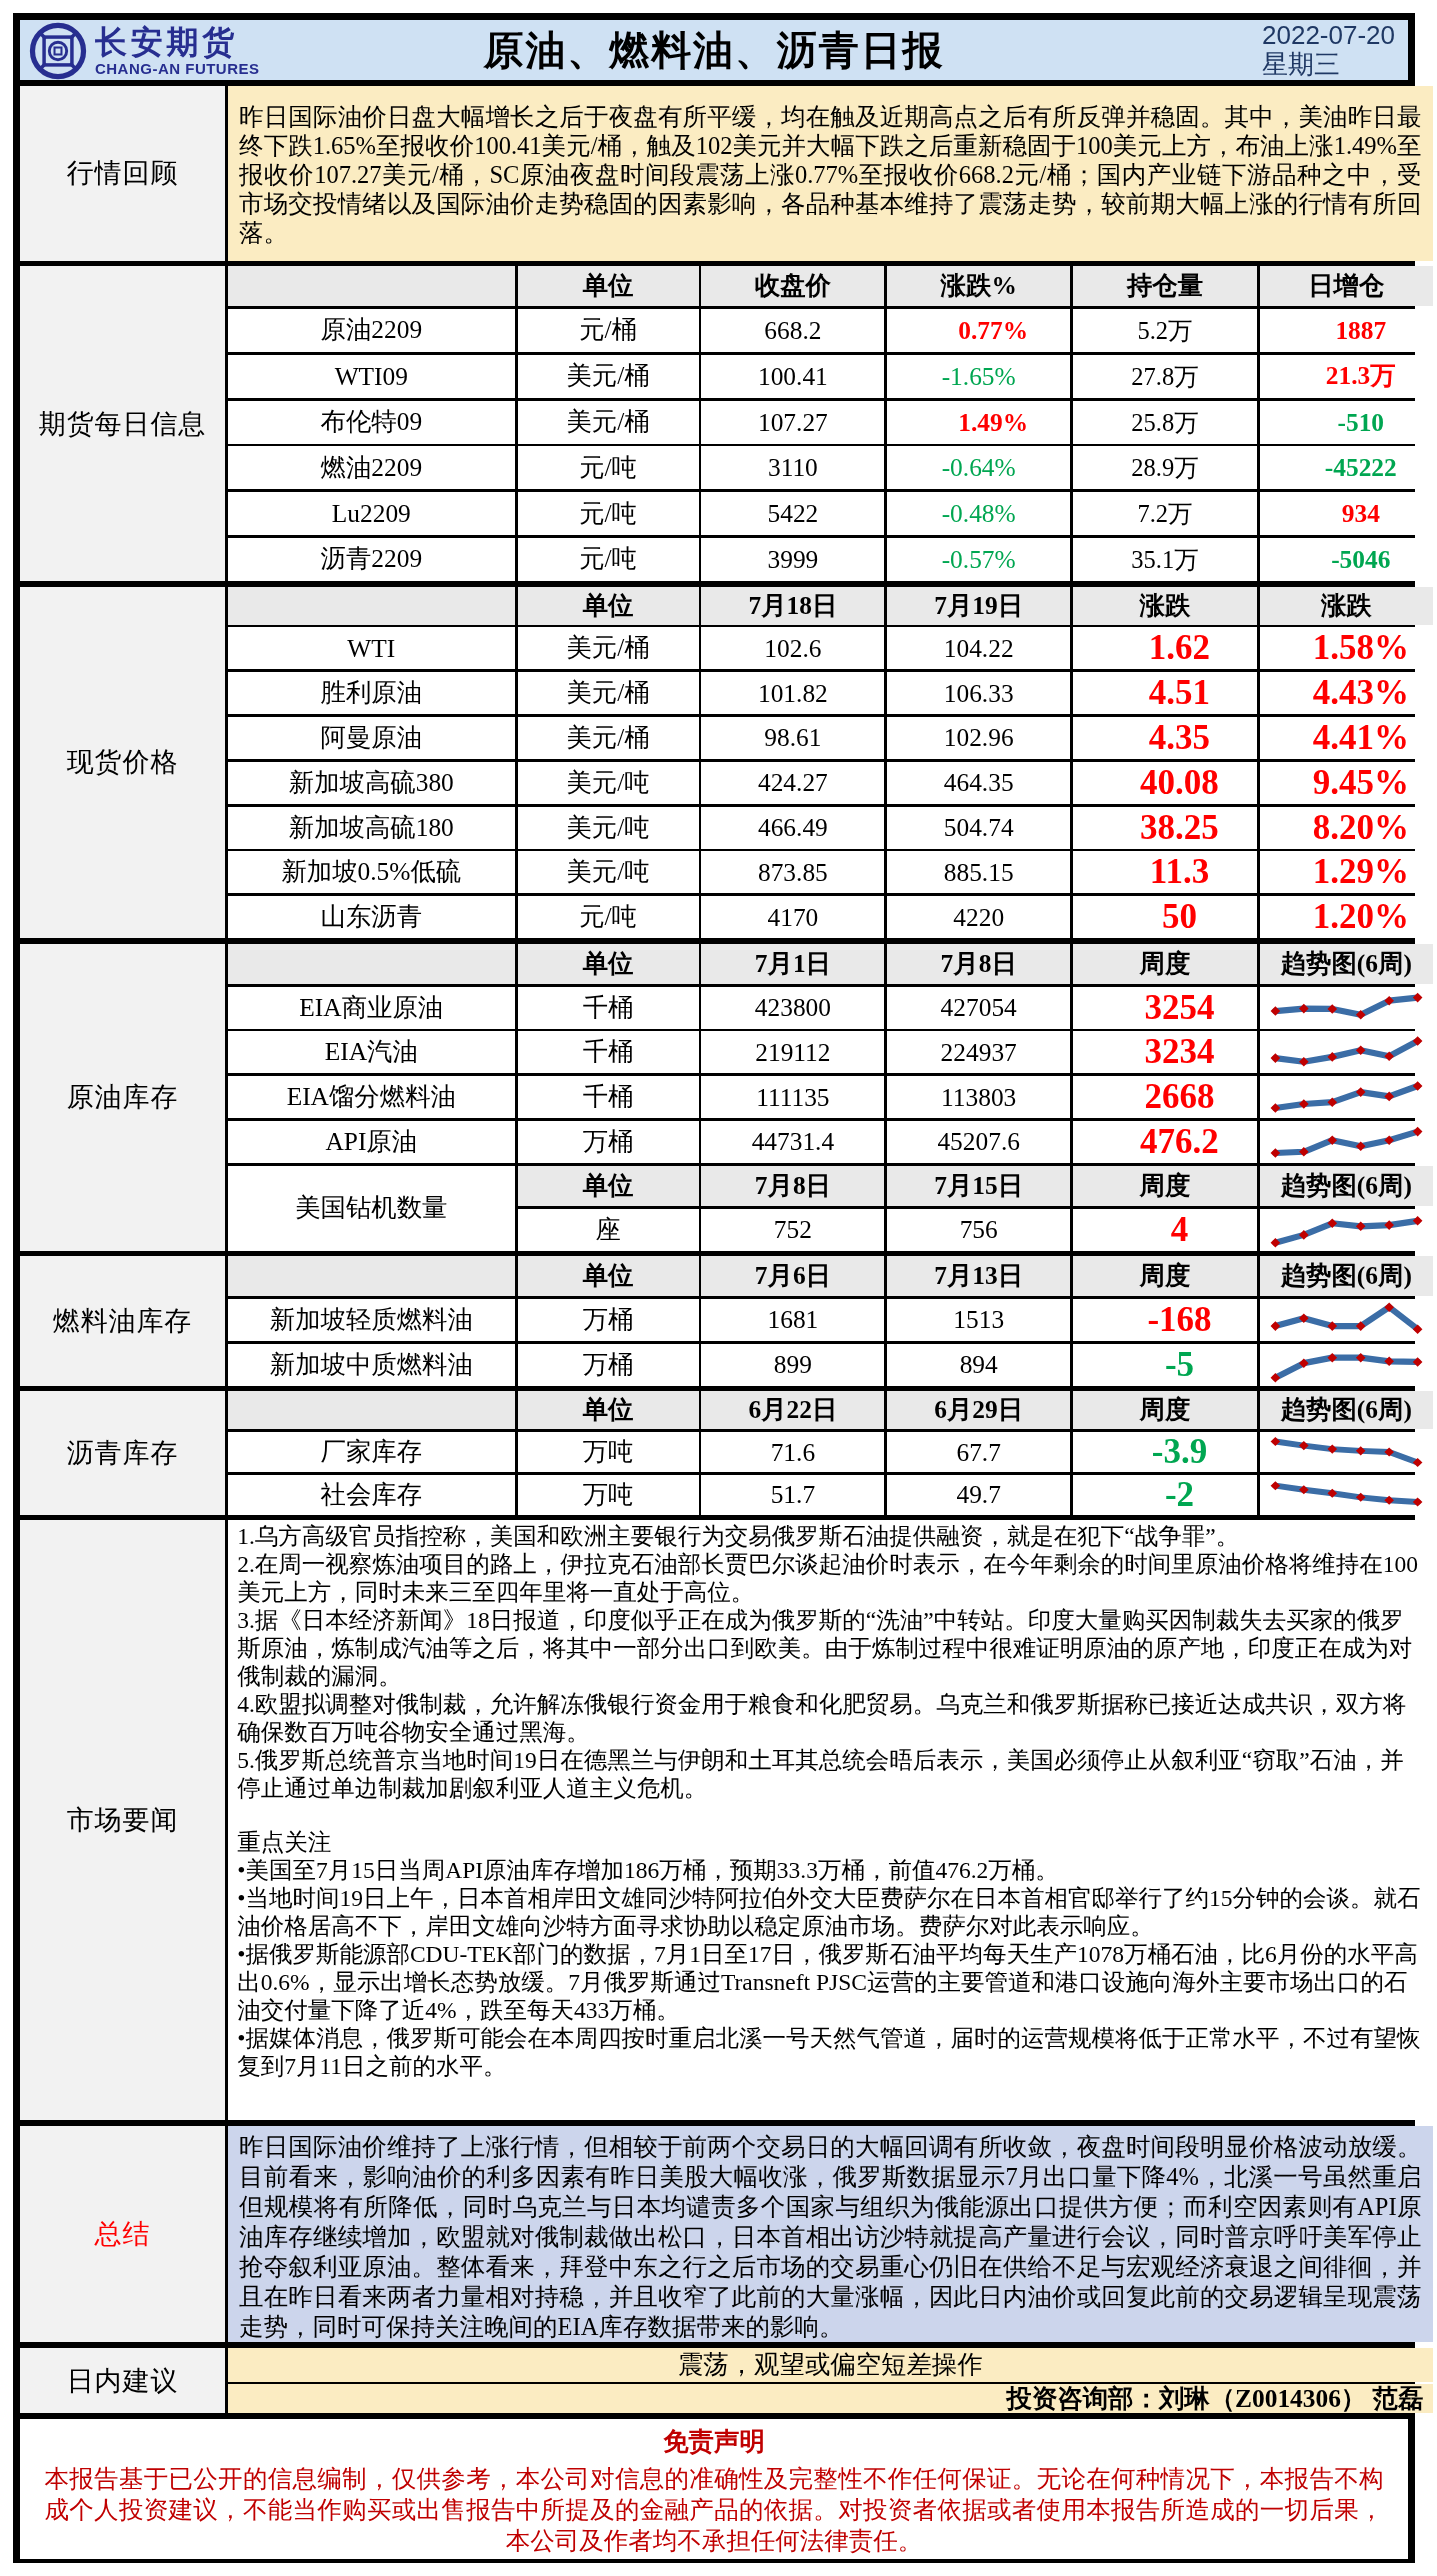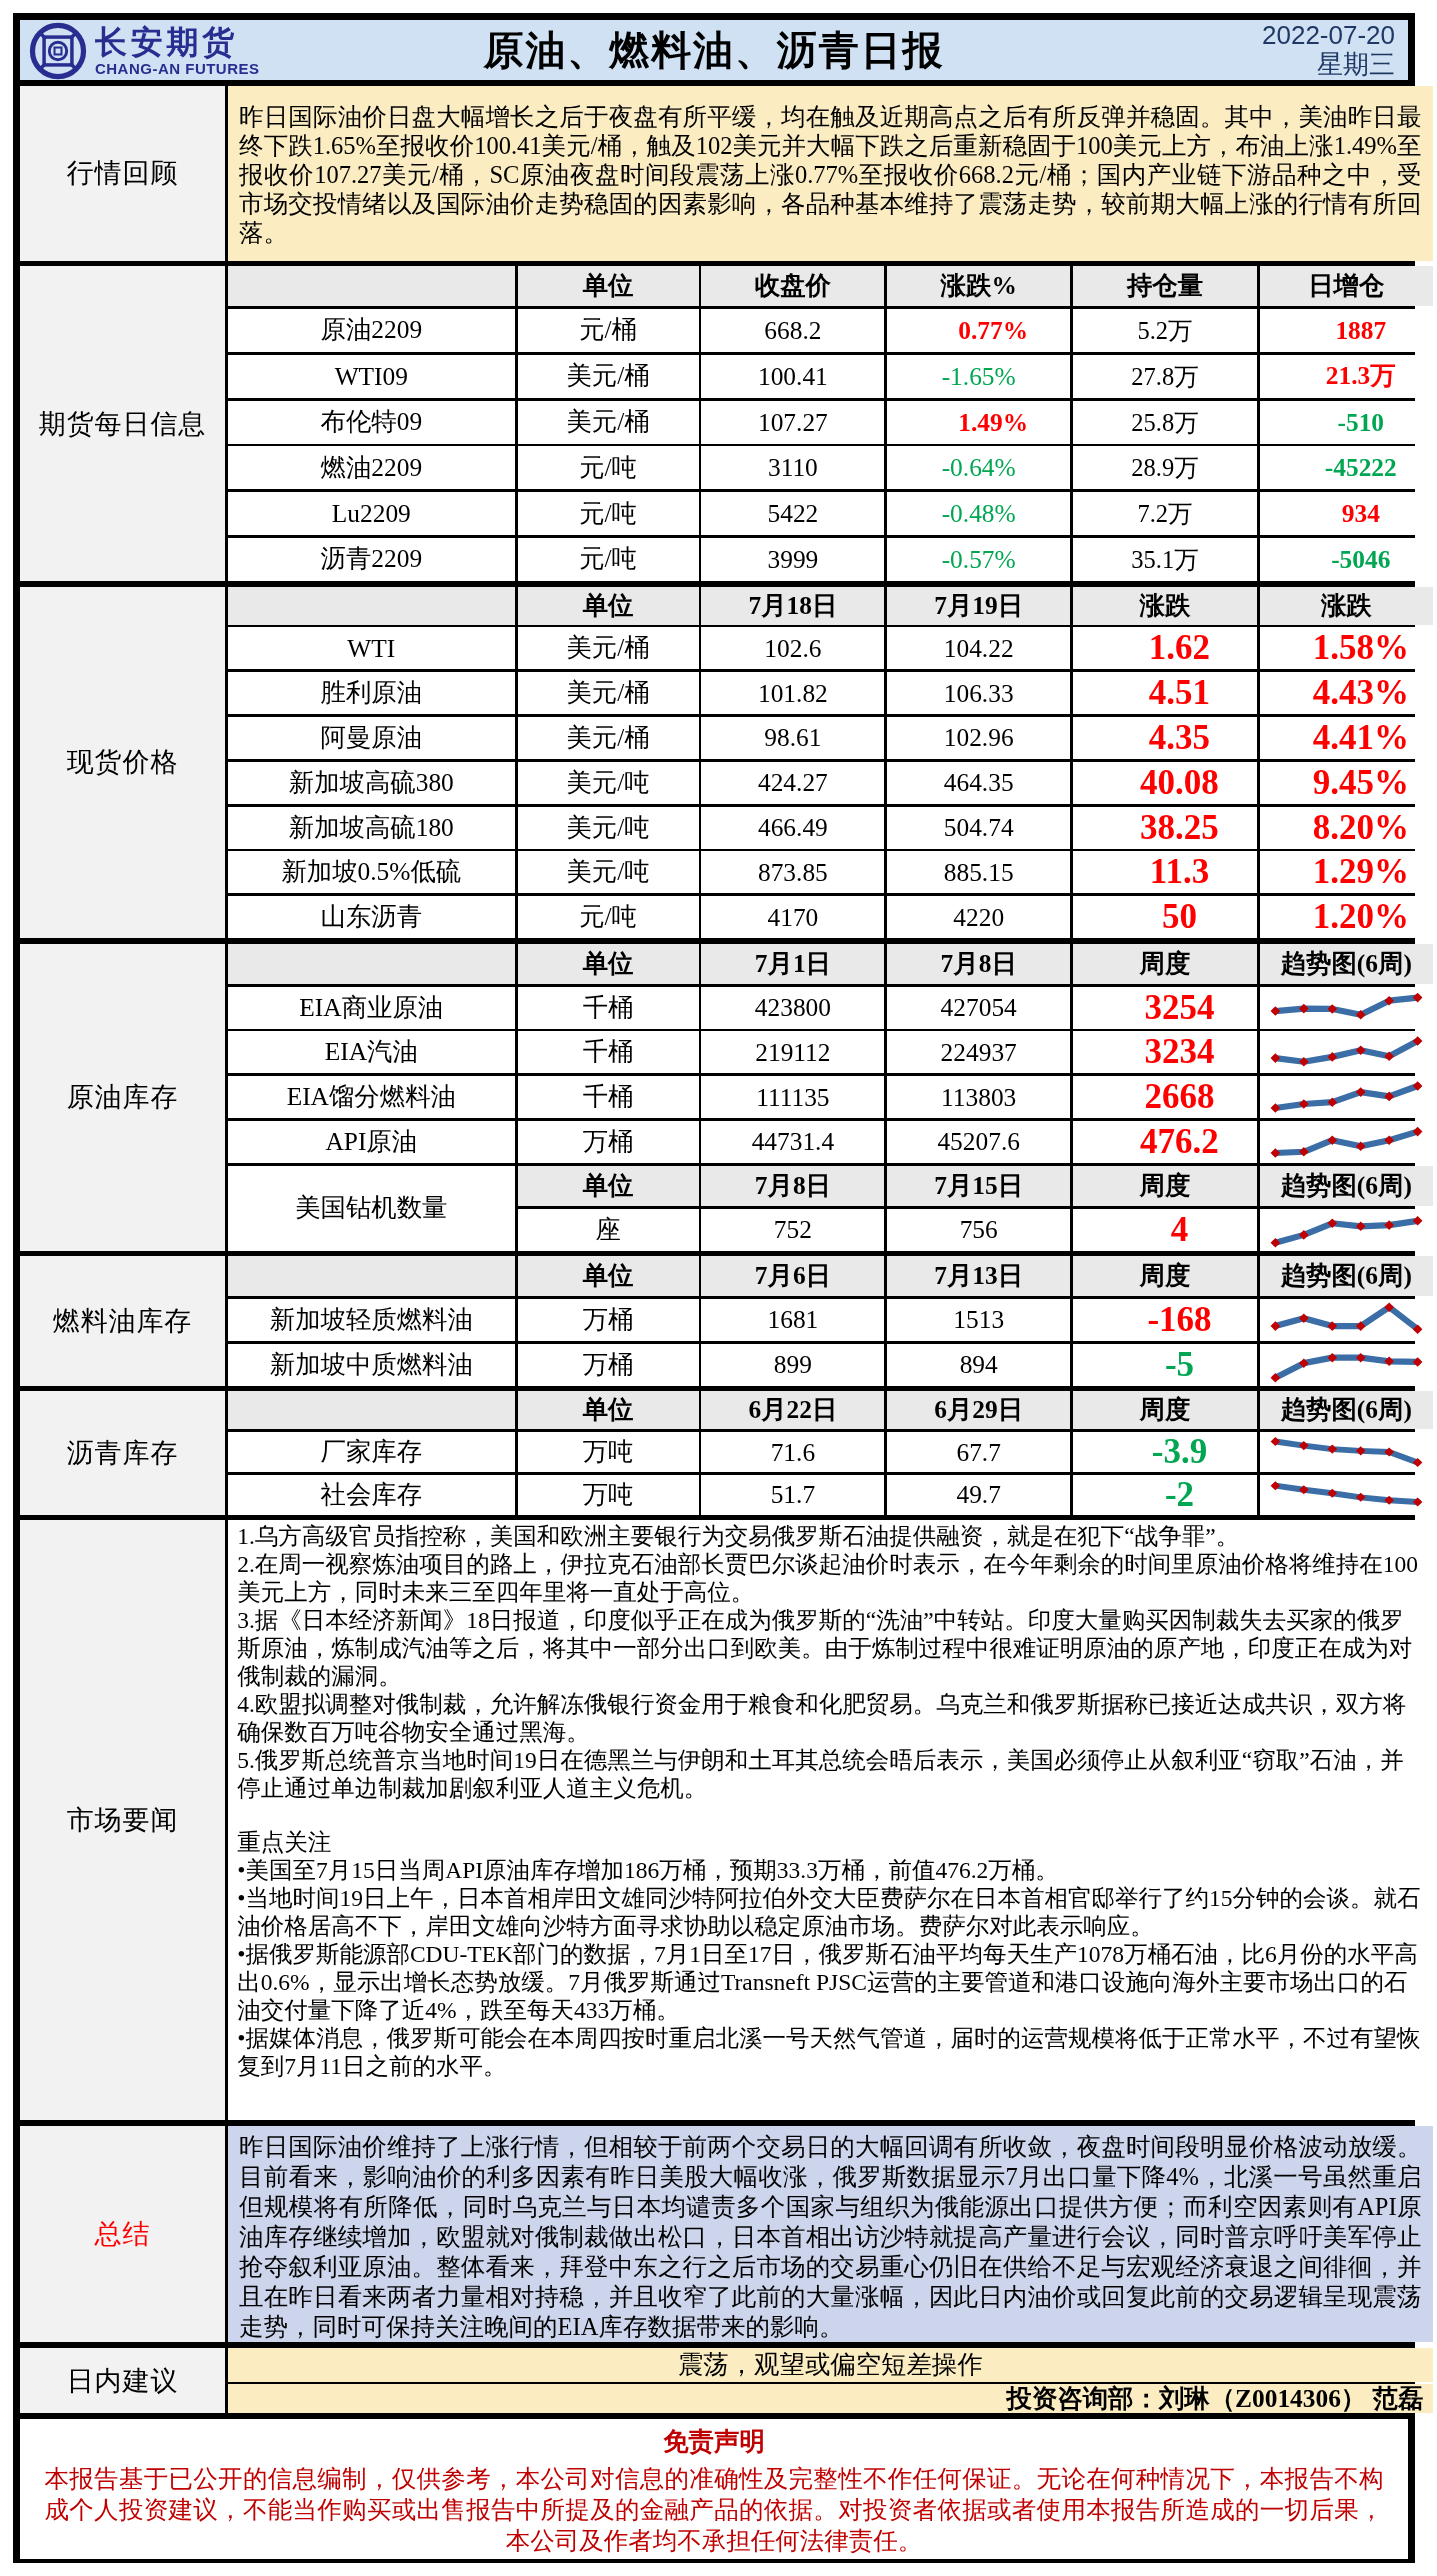--- a/index.html
+++ b/index.html
@@ -11,21 +11,21 @@
 
   
   .hd{height:60px;flex:none;background:#cfe1f3;display:flex;align-items:center;position:relative;}
   .logo{position:absolute;left:9.4px;top:1.9px;display:flex;align-items:center;gap:7.5px;}
   .logo svg{width:58px;height:58px;}
   .logo-txt{display:flex;flex-direction:column;line-height:1;}
   .logo-cn{font-size:32px;font-weight:bold;color:#272e90;letter-spacing:3.8px;}
   .logo-en{font-size:15px;font-weight:bold;color:#272e90;letter-spacing:0.5px;margin-top:2.8px;
            font-family:"Liberation Sans","DejaVu Sans",sans-serif;}
   .hd-title{flex:1;text-align:center;font-size:40px;font-weight:bold;letter-spacing:1.9px;}
-  .hd-date{position:absolute;right:13px;top:0.9px;text-align:right;color:#1f3864;
+  .hd-date{position:absolute;right:13px;top:0.9px;color:#1f3864;
            font-size:26px;line-height:29px;font-family:"Liberation Sans","DejaVu Sans",sans-serif;}
 
   
   .tbl{display:grid;background:#000;gap:2.8px;flex:none;
        grid-template-columns:205px 287px 181px 183px 183px 184px 173px;}
   .c{background:#fff;display:flex;align-items:center;justify-content:center;
      font-size:25.4px;overflow:hidden;}
   .lbl{background:#f2f2f2;font-size:27px;letter-spacing:0.9px;}
   .gh{background:#e9e9e9;font-weight:bold;}
   .cream{background:#fbecc2;}

